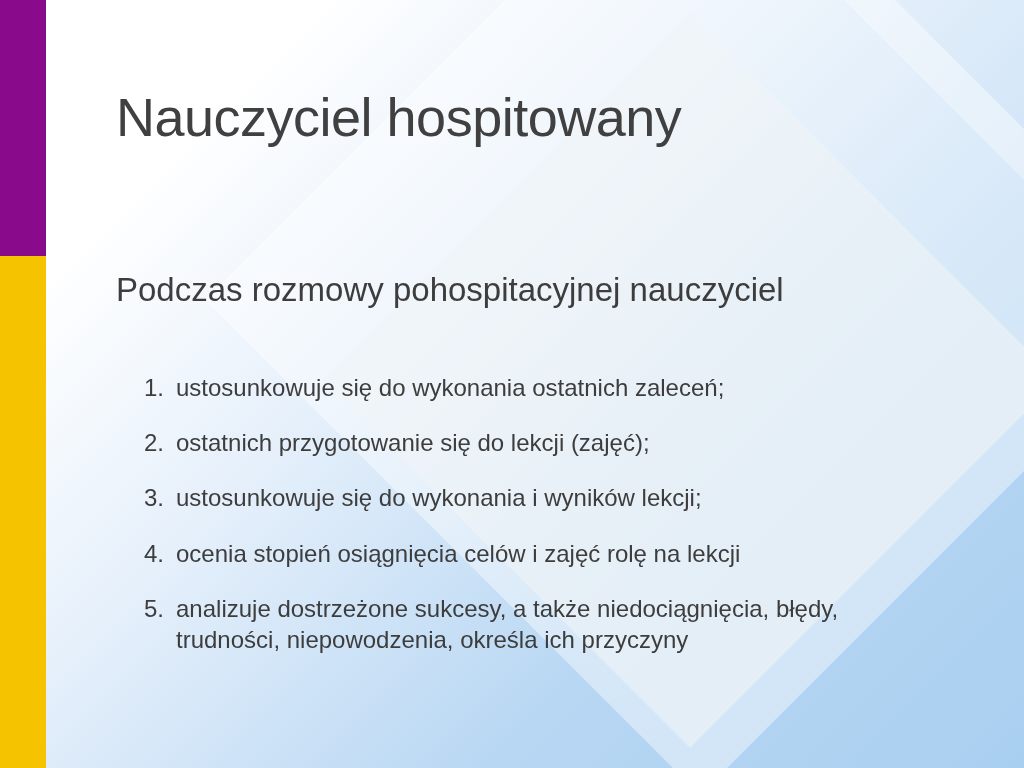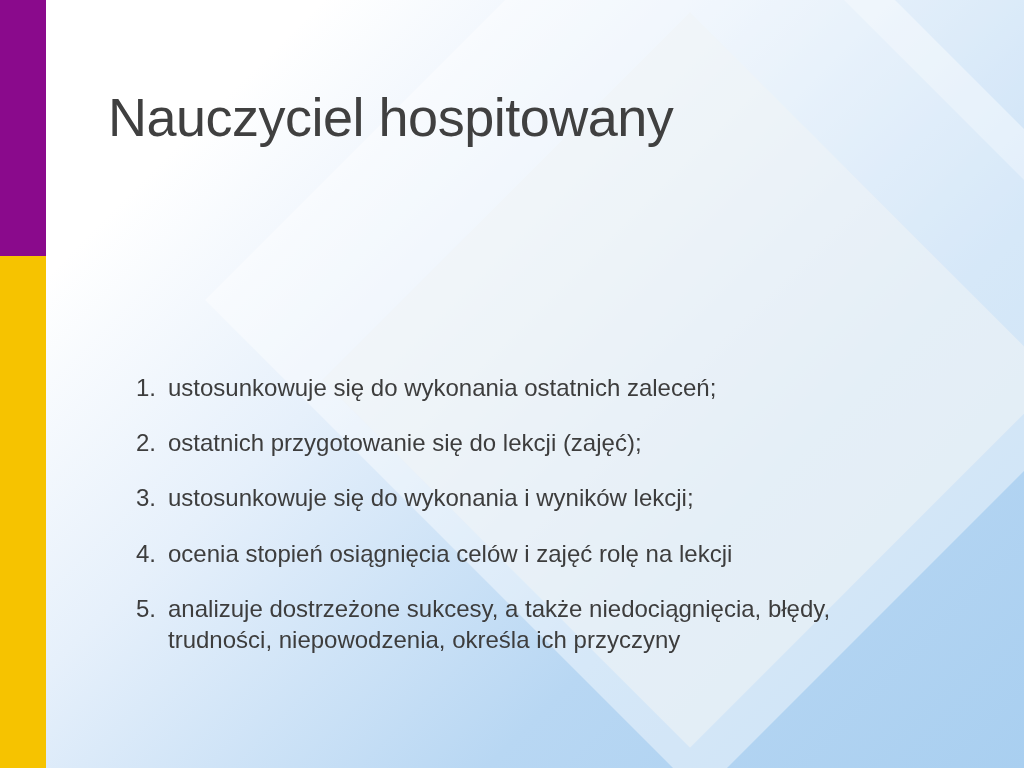--- a/index.html
+++ b/index.html
@@ -66,21 +66,21 @@
     background: #8a0a8c;
   }
   .bar-yellow {
     top: 256px;
     height: 512px;
     background: #f6c300;
   }
 
   .content {
     position: absolute;
-    left: 0;
+    left: 8px;
     top: 0;
     width: 990px;
     height: 768px;
   }
 
   .title {
     position: absolute;
     left: 108px;
     top: 86px;
     font-size: 54px;
@@ -139,20 +139,21 @@
   <div class="corner-tr"></div>
 
   <div class="bar bar-purple"></div>
   <div class="bar bar-yellow"></div>
 
   <div class="content">
 
     <div class="title">Nauczyciel hospitowany</div>
 
     <div class="intro">
+      <span>Podczas rozmowy pohospitacyjnej nauczyciel</span>
     </div>
 
     <ol class="points">
       <li>
         <span class="num">1.</span>
         <span class="txt">ustosunkowuje się do wykonania ostatnich zaleceń;</span>
       </li>
       <li>
         <span class="num">2.</span>
         <span class="txt">ostatnich przygotowanie się do lekcji (zajęć);</span>

